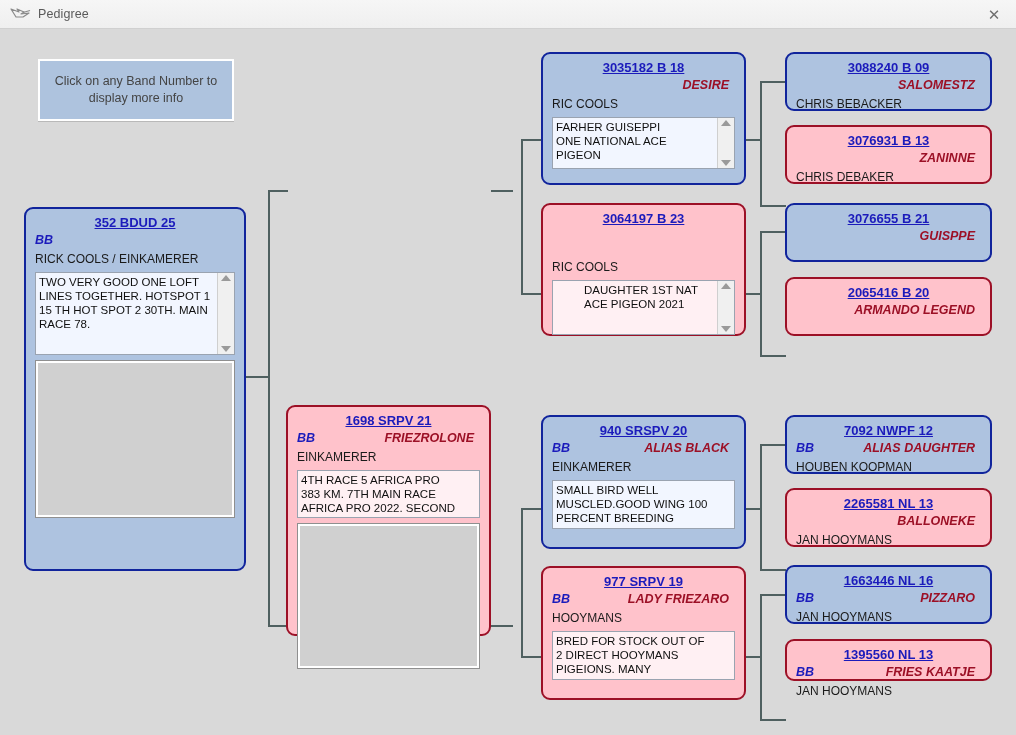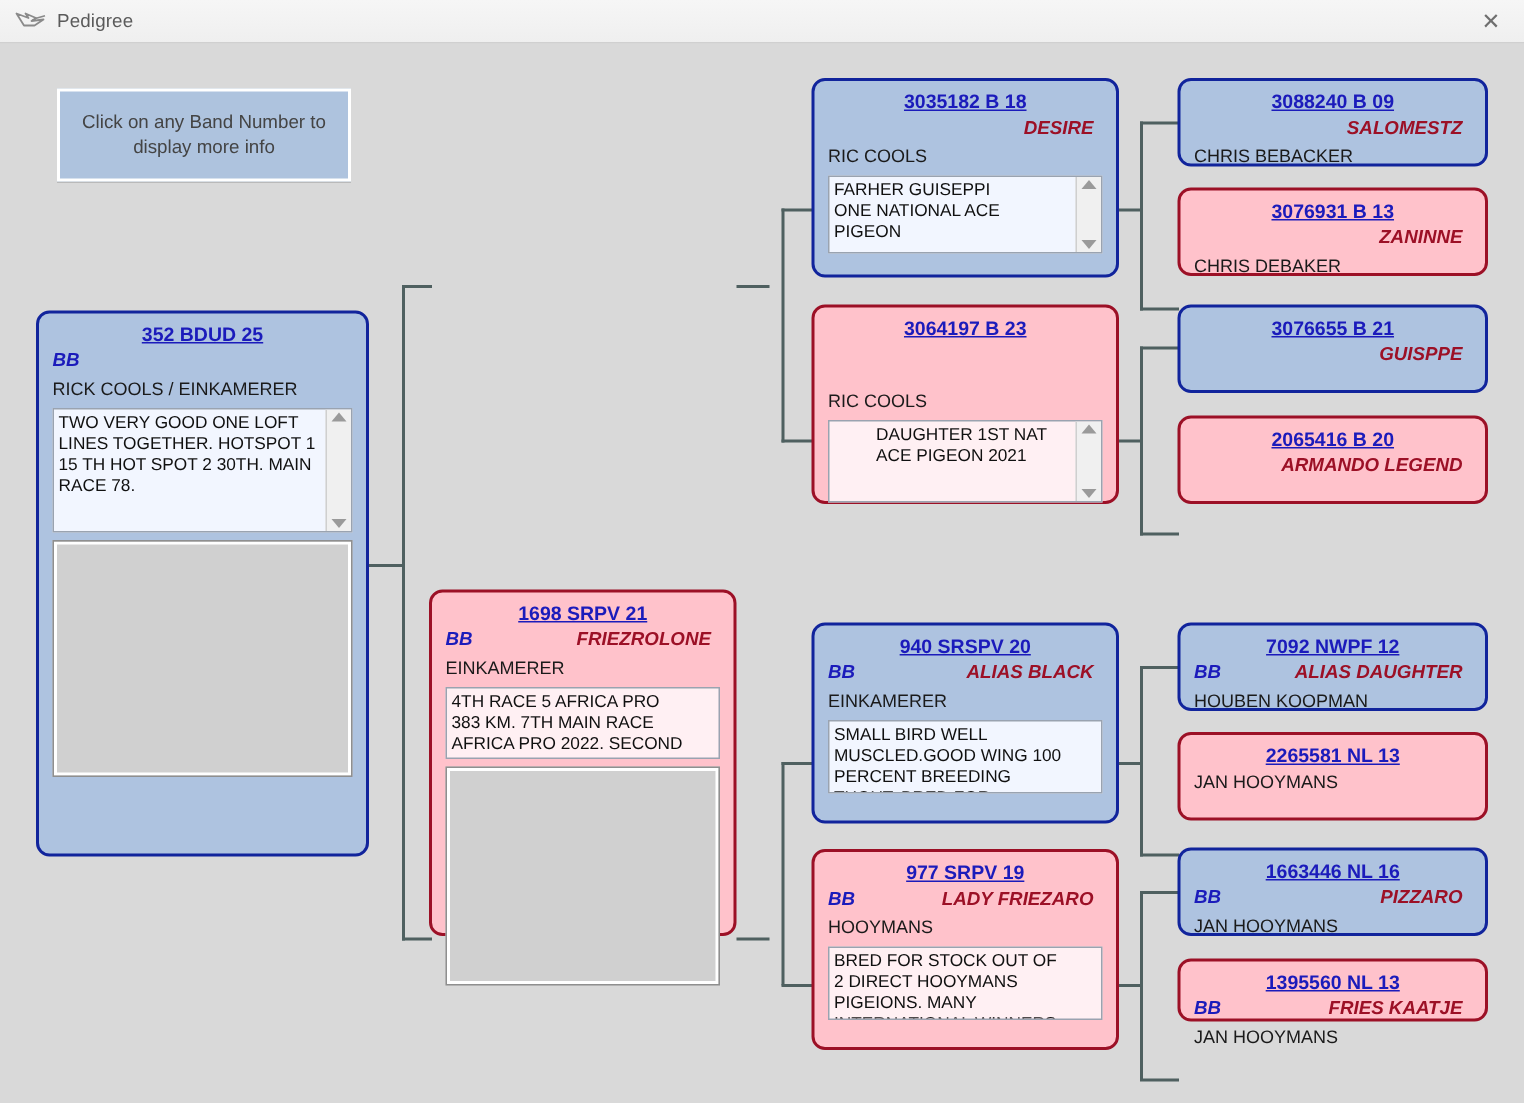--- a/index.html
+++ b/index.html
@@ -222,21 +222,21 @@
       <div class="txt">TWO VERY GOOD ONE LOFT LINES TOGETHER. HOTSPOT 1 15 TH HOT SPOT 2 30TH. MAIN RACE 78.</div>
       <div class="sb">
         <span class="arr up"></span>
         <span class="arr dn"></span>
       </div>
     </div>
     <div class="photo" style="height:158px;"></div>
   </div>
 
 
-  <div class="card pink" style="left:286px; top:364px; width:205px; height:231px;">
+  <div class="card pink" style="left:286px; top:376px; width:205px; height:231px;">
     <div class="band">1698 SRPV 21</div>
     <div class="row2">
       <span class="sex">BB</span>
       <span class="alias">FRIEZROLONE</span>
     </div>
     <div class="breeder">EINKAMERER</div>
     <div class="notes" style="height:48px;">
       <div class="txt" style="padding-right:20px;">4TH RACE 5 AFRICA PRO 383 KM. 7TH MAIN RACE AFRICA PRO 2022. SECOND DROP. ONLY HAD ONE BAD RACE IN</div>
     </div>
     <div class="photo" style="height:146px;"></div>
@@ -339,20 +339,24 @@
     <div class="band">7092 NWPF 12</div>
     <div class="row2">
       <span class="sex">BB</span>
       <span class="alias">ALIAS DAUGHTER</span>
     </div>
     <div class="breeder">HOUBEN KOOPMAN</div>
   </div>
 
   <div class="card pink" style="left:785px; top:459px; width:207px; height:59px;">
     <div class="band">2265581 NL 13</div>
+    <div class="row2">
+      <span class="sex"></span>
+      <span class="alias">BALLONEKE</span>
+    </div>
     <div class="breeder">JAN HOOYMANS</div>
   </div>
 
   <div class="card blue" style="left:785px; top:536px; width:207px; height:59px;">
     <div class="band">1663446 NL 16</div>
     <div class="row2">
       <span class="sex">BB</span>
       <span class="alias">PIZZARO</span>
     </div>
     <div class="breeder">JAN HOOYMANS</div>

